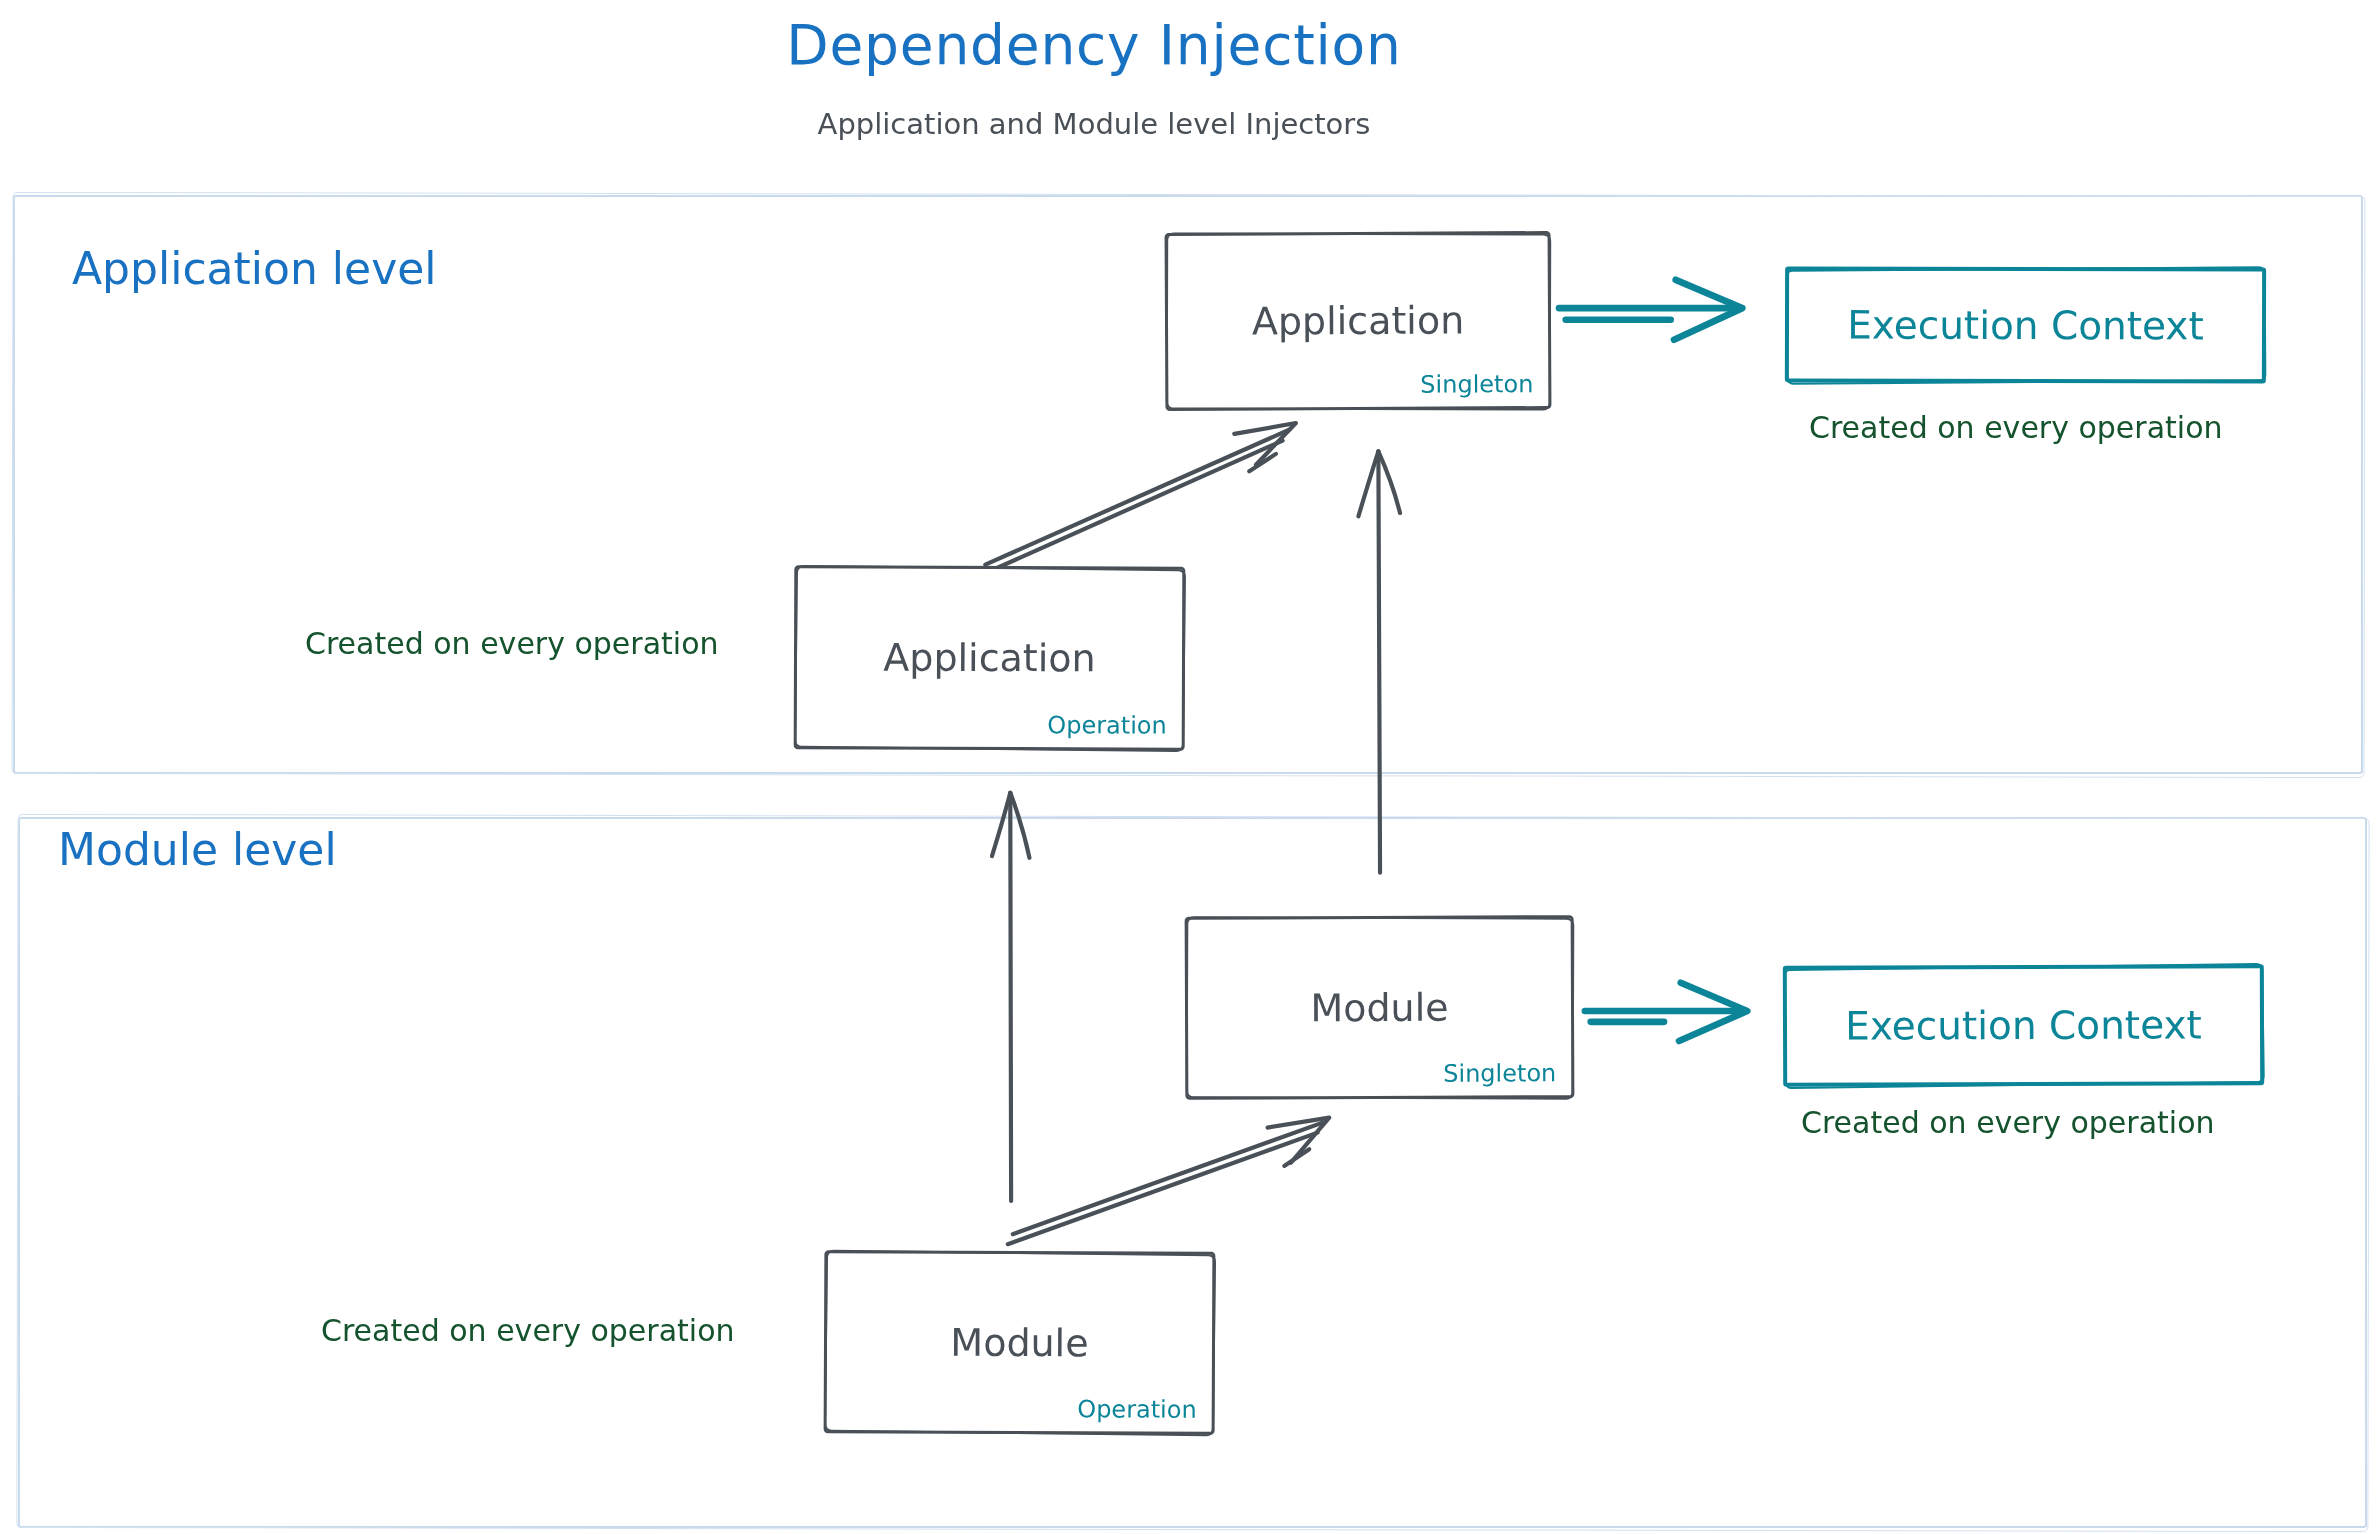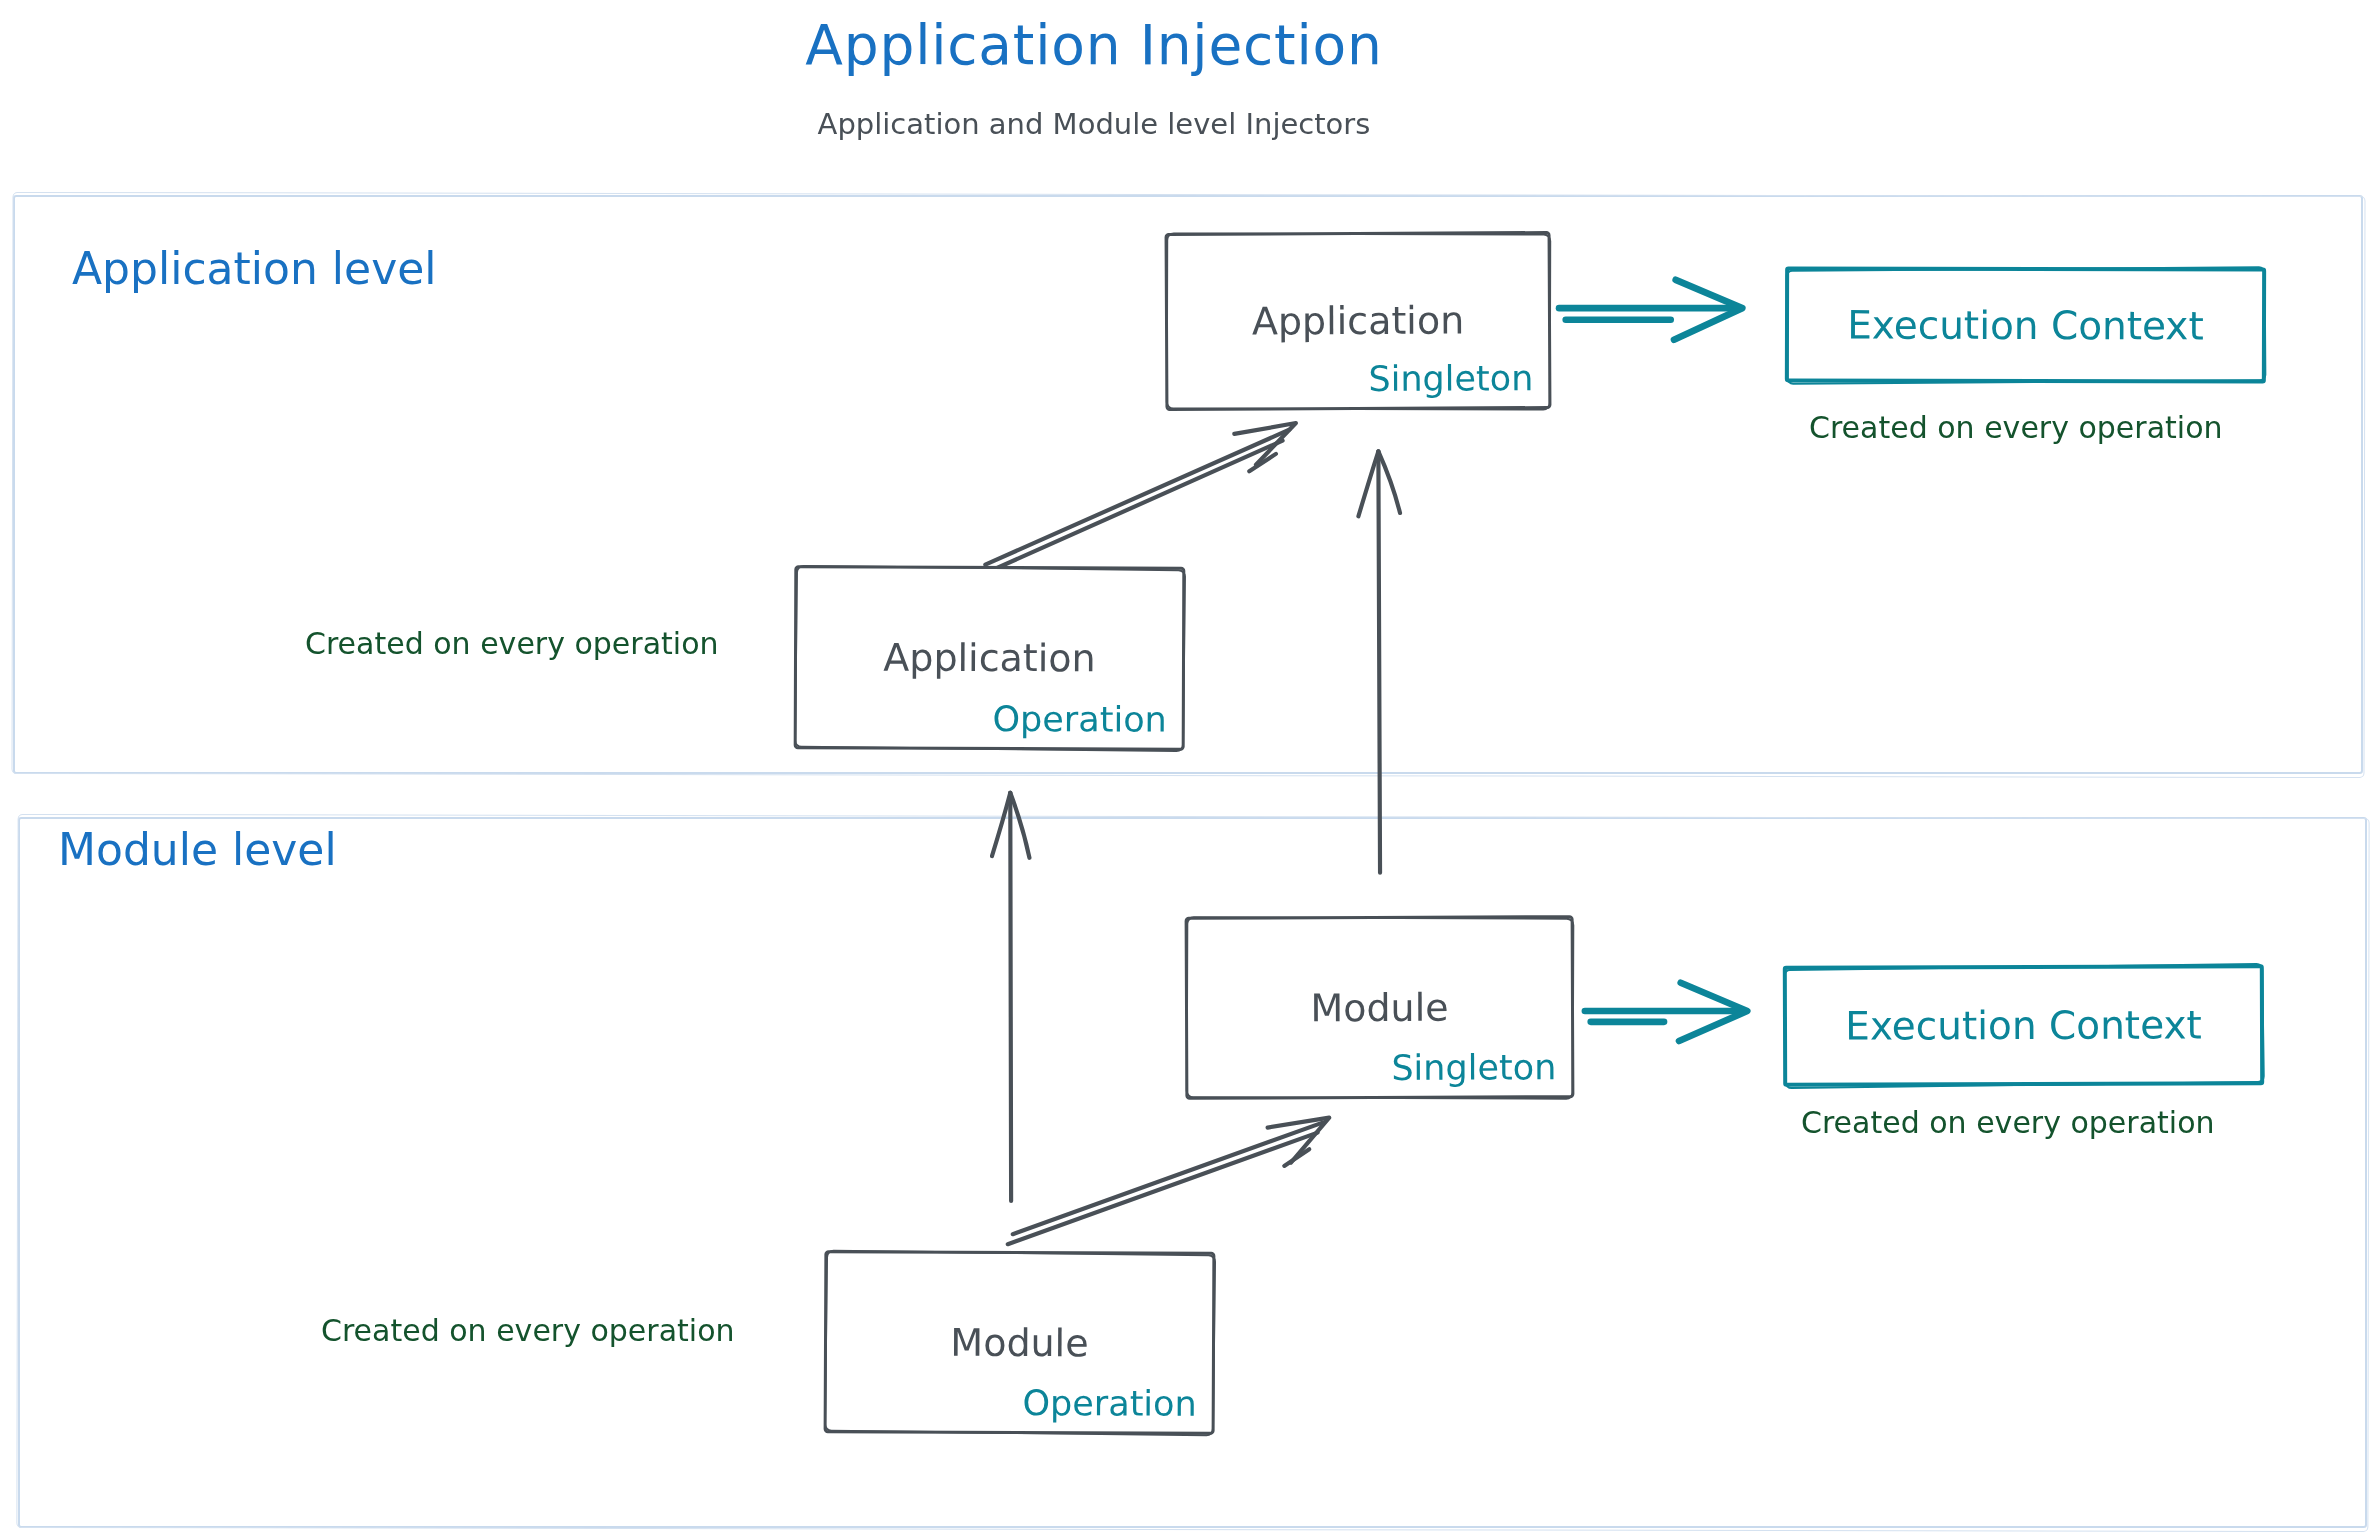--- a/index.html
+++ b/index.html
@@ -24,21 +24,21 @@
   .section-label{font-size:44px;color:#1971c2;white-space:nowrap;}
   .label-app{left:72px;top:243px;}
   .label-mod{left:58px;top:824px;}
 
   
   .node{border:3.7px solid #495057;border-radius:4.2px;background:#ffffff;
         display:flex;align-items:center;justify-content:center;}
   .node::after{content:"";position:absolute;inset:-2.5px;border:2.1px solid #495057;
                border-radius:7.5px;transform:rotate(0.45deg);pointer-events:none;}
   .node-title{font-size:38px;color:#495057;white-space:nowrap;}
-  .node-badge{position:absolute;right:15px;bottom:8.3px;font-size:35px;
+  .node-badge{position:absolute;right:15px;bottom:8.3px;font-size:24px;
               color:#0c8599;white-space:nowrap;}
   .n-app-singleton{left:1165px;top:232px;width:380px;height:172px;transform:rotate(-0.3deg);}
   .n-app-operation{left:794px;top:566px;width:385px;height:178px;transform:rotate(0.2deg);}
   .n-mod-singleton{left:1185px;top:916px;width:383px;height:177px;transform:rotate(-0.25deg);}
   .n-mod-operation{left:824px;top:1251px;width:385px;height:177px;transform:rotate(0.25deg);}
 
   
   .exec{border:4.2px solid #0c8599;border-radius:3.3px;background:#ffffff;
         display:flex;align-items:center;justify-content:center;}
   .exec::after{content:"";position:absolute;inset:-3.3px;border:2.5px solid #0c8599;
@@ -56,21 +56,21 @@
 
   svg.arrows{position:absolute;left:0;top:0;pointer-events:none;}
   .g-stroke{stroke:#495057;stroke-width:5;fill:none;stroke-linecap:round;stroke-linejoin:round;}
   .t-stroke{stroke:#0c8599;stroke-width:8;fill:none;stroke-linecap:round;stroke-linejoin:round;}
 </style>
 </head>
 <body>
 
 <div id="canvas">
 
-  <div class="abs title">Application Injection</div>
+  <div class="abs title">Dependency Injection</div>
   <div class="abs subtitle">Application and Module level Injectors</div>
 
   <div class="abs section section-app"></div>
   <div class="abs section-label label-app">Application level</div>
 
   <div class="abs section section-mod"></div>
   <div class="abs section-label label-mod">Module level</div>
 
   <svg class="arrows" width="2377" height="1534" viewBox="0 0 2854 1842">
 

